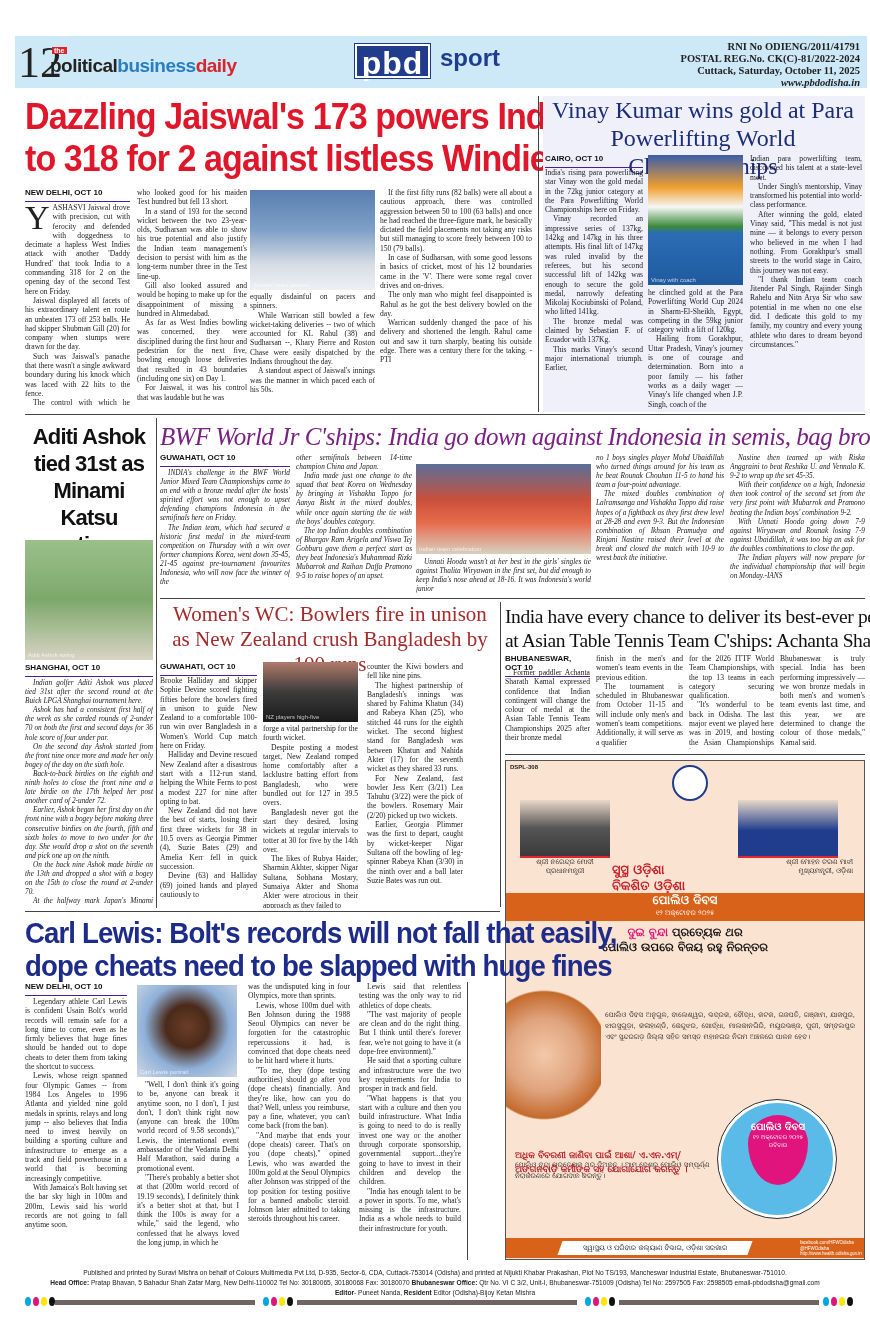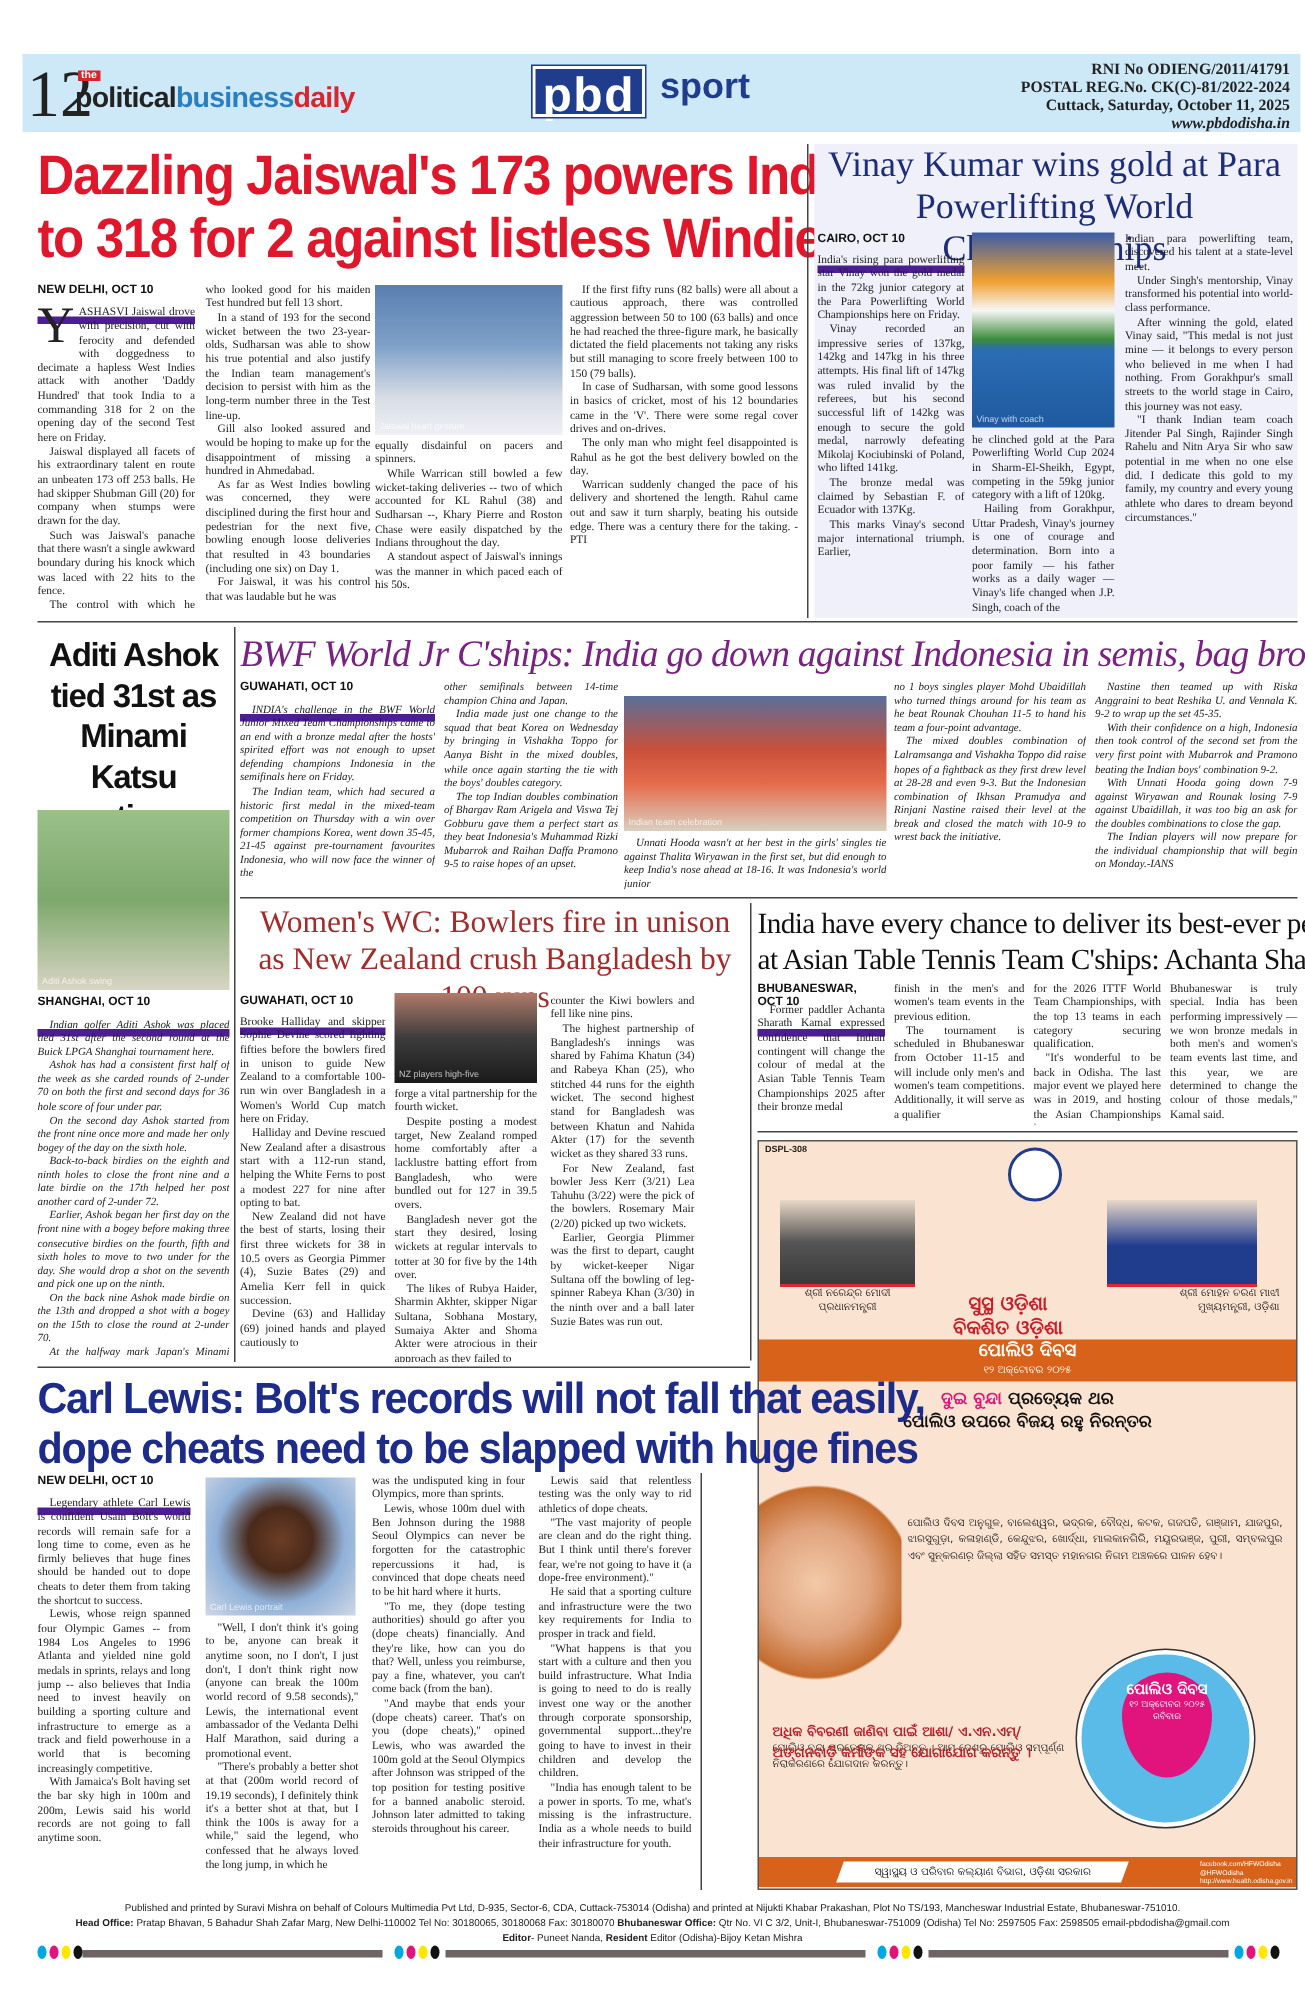--- a/index.html
+++ b/index.html
@@ -23,21 +23,21 @@
   
   .hl-jaiswal { left: 25px; top: 96px; width: 510px; font-family: "Liberation Sans", sans-serif; font-weight: bold; font-size: 37px; line-height: 42px; color: #e0162b; letter-spacing: -1px; transform: scaleX(0.92); transform-origin: left top; white-space: nowrap; }
   .hl-vinay { left: 543px; top: 96px; width: 320px; font-family: "Liberation Serif", serif; font-size: 24px; line-height: 28px; color: #1c2e7a; text-align: center; background: #f0f0fa; }
   .hl-aditi { left: 25px; top: 423px; width: 128px; font-family: "Liberation Sans", sans-serif; font-weight: bold; font-size: 22px; line-height: 27px; text-align: center; color: #111; letter-spacing: -0.8px; }
   .hl-bwf { left: 160px; top: 422px; width: 705px; font-family: "Liberation Serif", serif; font-style: italic; font-size: 25px; line-height: 30px; color: #7a2184; white-space: nowrap; letter-spacing: -0.5px; }
   .hl-womens { left: 165px; top: 602px; width: 330px; font-family: "Liberation Serif", serif; font-size: 21px; line-height: 25px; text-align: center; color: #a52a2a; }
   .hl-tt { left: 505px; top: 605px; width: 360px; font-family: "Liberation Serif", serif; font-size: 19.5px; line-height: 24px; color: #111; white-space: nowrap; letter-spacing: -0.4px; }
   .hl-lewis { left: 25px; top: 917px; width: 480px; font-family: "Liberation Sans", sans-serif; font-weight: bold; font-size: 29px; line-height: 33px; color: #1d2c8a; letter-spacing: -0.9px; white-space: nowrap; transform: scaleX(0.95); transform-origin: left top; }
 
   
-  .dateline { font-family: "Liberation Sans", sans-serif; font-weight: bold; font-size: 8px; color: #111; border-bottom: 5px solid #4c1d95; padding-bottom: 14px; }
+  .dateline { font-family: "Liberation Sans", sans-serif; font-weight: bold; font-size: 8px; color: #111; border-bottom: 1px solid #4c1d95; padding-bottom: 4px; }
 
   
   .col { font-family: "Liberation Serif", serif; font-size: 7.6px; line-height: 9.3px; text-align: justify; color: #222; overflow: hidden; }
   .col p { text-indent: 8px; }
   .dropcap { float: left; font-size: 34px; line-height: 28px; margin-right: 3px; margin-top: 1px; font-family: "Liberation Serif", serif; }
   .col-narrow { font-size: 7.3px; line-height: 9.1px; font-style: italic; }
 
   
   .hrule { height: 1px; background: #444; }
   .vrule { width: 1px; background: #444; }
@@ -53,21 +53,21 @@
   .ph-label { position: absolute; bottom: 2px; left: 3px; font-size: 6px; color: rgba(255,255,255,0.7); font-family: "Liberation Sans", sans-serif; }
 
   
   .ad { left: 505px; top: 760px; width: 360px; height: 500px; background: #fbe3d1; border: 1px solid #555; }
   .ad-code { left: 510px; top: 764px; font-family: "Liberation Sans", sans-serif; font-size: 6px; font-weight: bold; color: #222; }
   .ad-emblem { left: 672px; top: 765px; width: 36px; height: 36px; border-radius: 50%; border: 2px solid #1f3c8d; background: #fff; }
   .ad-pm { left: 520px; top: 800px; width: 90px; height: 58px; background: linear-gradient(180deg,#e8d8c8 0%, #555 50%, #3a3a3a 100%); border-bottom: 2px solid #e3262d; }
   .ad-cm { left: 738px; top: 800px; width: 100px; height: 58px; background: linear-gradient(180deg,#e8d8c8 0%, #1f3c8d 55%, #1f3c8d 100%); border-bottom: 2px solid #e3262d; }
   .ad-pm-name { left: 505px; top: 858px; width: 120px; text-align: center; font-family: "DejaVu Sans", sans-serif; font-size: 7px; line-height: 9px; color: #222; }
   .ad-cm-name { left: 728px; top: 858px; width: 125px; text-align: right; font-family: "DejaVu Sans", sans-serif; font-size: 7px; line-height: 9px; color: #222; }
-  .ad-slogan { left: 612px; top: 862px; width: 120px; text-align: center; font-family: "DejaVu Sans", sans-serif; font-weight: bold; font-size: 13px; line-height: 16px; color: #c8202b; }
+  .ad-slogan { left: 612px; top: 862px; width: 120px; text-align: left; font-family: "DejaVu Sans", sans-serif; font-weight: bold; font-size: 13px; line-height: 16px; color: #c8202b; }
   .ad-band { left: 506px; top: 893px; width: 358px; height: 28px; background: #d9621a; color: #fff; text-align: center; font-family: "DejaVu Sans", sans-serif; }
   .ad-band .t1 { font-size: 12px; line-height: 15px; font-weight: bold; }
   .ad-band .t2 { font-size: 7px; line-height: 10px; }
   .ad-tagline { left: 506px; top: 925px; width: 358px; text-align: center; font-family: "DejaVu Sans", sans-serif; font-weight: bold; font-size: 11.5px; line-height: 15px; color: #111; }
   .ad-tagline .pink { color: #e0147c; }
   .ad-child { left: 506px; top: 985px; width: 95px; height: 140px; background: radial-gradient(circle at 40% 50%, #f3c9a8 0%, #e0a47e 40%, #c46a2c 70%, #fbe3d1 72%); }
   .ad-districts { left: 605px; top: 1010px; width: 250px; font-family: "DejaVu Sans", sans-serif; font-size: 7px; line-height: 11px; color: #222; text-align: justify; }
   .ad-badge { left: 718px; top: 1100px; width: 118px; height: 118px; border-radius: 50%; background: #5bbbe8; border: 3px solid #fff; outline: 1px solid #333; }
   .ad-drop { left: 748px; top: 1115px; width: 60px; height: 70px; border-radius: 50% 50% 50% 50% / 40% 40% 60% 60%; background: #e0147c; color: #fff; text-align: center; font-family: "DejaVu Sans", sans-serif; padding-top: 6px; }
   .ad-drop .d1 { font-size: 10px; line-height: 12px; font-weight: bold; }
@@ -276,21 +276,21 @@
 </div>
 <div class="abs ad-band">
   <div class="t1">ପୋଲିଓ ଦିବସ</div>
   <div class="t2">୧୨ ଅକ୍ଟୋବର ୨୦୨୫</div>
 </div>
 <div class="abs ad-tagline">
   <div><span class="pink">ଦୁଇ ବୁନ୍ଦା</span><span> ପ୍ରତ୍ୟେକ ଥର</span></div>
   <div>ପୋଲିଓ ଉପରେ ବିଜୟ ରହୁ ନିରନ୍ତର</div>
 </div>
 <div class="abs ad-child"></div>
-<div class="abs ad-districts">ପୋଲିଓ ଦିବସ ଅନୁଗୁଳ, ବାଲେଶ୍ୱର, ଭଦ୍ରକ, ବୌଦ୍ଧ, କଟକ, ଗଜପତି, ଗଞ୍ଜାମ, ଯାଜପୁର, ଝାରସୁଗୁଡ଼ା, କଳାହାଣ୍ଡି, କେନ୍ଦୁଝର, ଖୋର୍ଦ୍ଧା, ମାଲକାନଗିରି, ମୟୂରଭଞ୍ଜ, ପୁରୀ, ସମ୍ବଲପୁର ଏବଂ ସୁନ୍କରଣର଼ ଜିଲ୍ଲା ସହିତ ସମସ୍ତ ମହାନଗର ନିଗମ ଅଞ୍ଚଳରେ ପାଳନ ହେବ।</div>
+<div class="abs ad-districts">ପୋଲିଓ ଦିବସ ଅନୁଗୁଳ, ବାଲେଶ୍ୱର, ଭଦ୍ରକ, ବୌଦ୍ଧ, କଟକ, ଗଜପତି, ଗଞ୍ଜାମ, ଯାଜପୁର, ଝାରସୁଗୁଡ଼ା, କଳାହାଣ୍ଡି, କେନ୍ଦୁଝର, ଖୋର୍ଦ୍ଧା, ମାଲକାନଗିରି, ମୟୂରଭଞ୍ଜ, ପୁରୀ, ସମ୍ବଲପୁର ଏବଂ ସୁନ୍ଦରଗଡ଼ ଜିଲ୍ଲା ସହିତ ସମସ୍ତ ମହାନଗର ନିଗମ ଅଞ୍ଚଳରେ ପାଳନ ହେବ।</div>
 <div class="abs ad-badge"></div>
 <div class="abs ad-drop">
   <div class="d1">ପୋଲିଓ ଦିବସ</div>
   <div class="d2">୧୨ ଅକ୍ଟୋବର ୨୦୨୫</div>
   <div class="d2">ରବିବାର</div>
 </div>
 <div class="abs ad-instr">ପୋଲିଓ ବୁନ୍ଦା ପ୍ରତ୍ୟେକ ଥର ଦିଅନ୍ତୁ । ଆମ ଦେଶରୁ ପୋଲିଓ ସମ୍ପୂର୍ଣ୍ଣ ନିରାକରଣରେ ଯୋଗଦାନ କରନ୍ତୁ।</div>
 <div class="abs ad-contact">ଅଧିକ ବିବରଣୀ ଜାଣିବା ପାଇଁ ଆଶା/ ଏ.ଏନ.ଏମ୍/ ଅଙ୍ଗନବାଡ଼ି କର୍ମୀଙ୍କ ସହ ଯୋଗାଯୋଗ କରନ୍ତୁ ।</div>
 <div class="abs ad-footer"></div>
 <div class="abs ad-footer-text"><span>ସ୍ୱାସ୍ଥ୍ୟ ଓ ପରିବାର କଲ୍ୟାଣ ବିଭାଗ, ଓଡ଼ିଶା ସରକାର</span></div>

